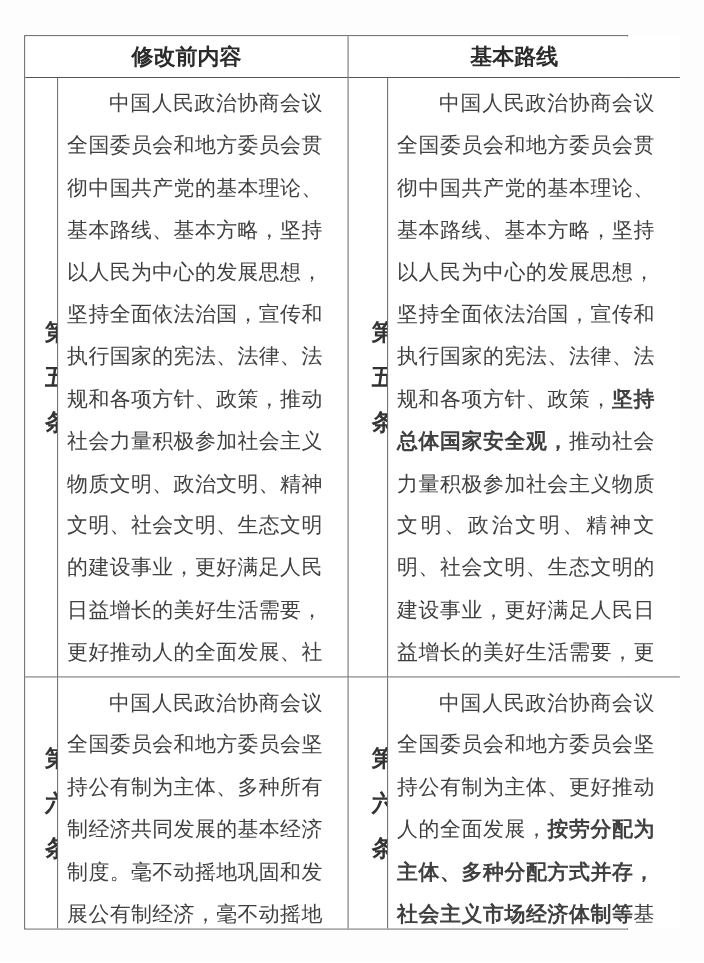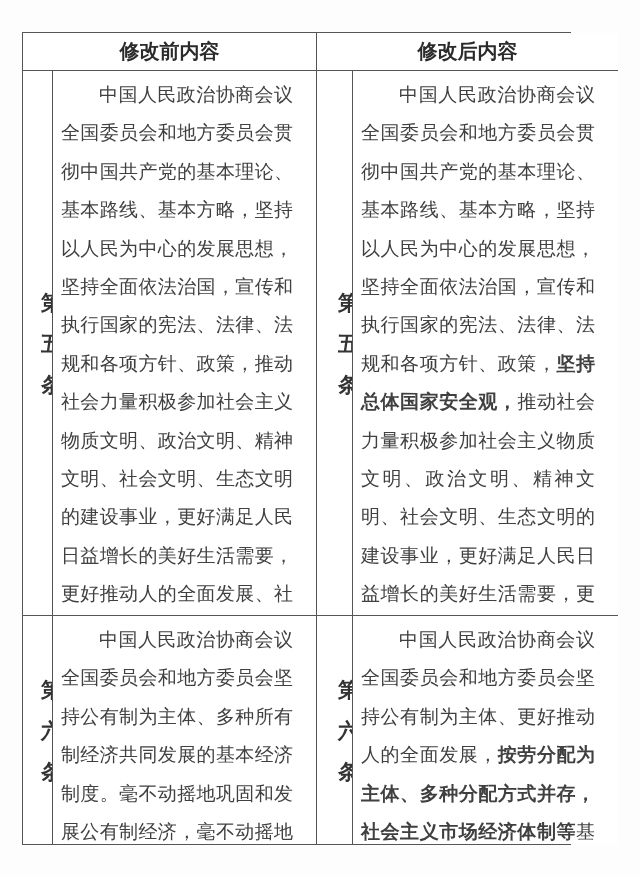--- a/index.html
+++ b/index.html
@@ -83,21 +83,21 @@
     color: #404040;
   }
 </style>
 </head>
 <body>
 
 <div class="page">
   <div class="cmp-table">
 
     <div class="cell header-cell header-before">修改前内容</div>
-    <div class="cell header-cell header-after last-col">修改后内容</div>
+    <div class="cell header-cell header-after last-col">基本路线</div>
 
     <div class="cell article-cell" style="grid-row:2; grid-column:1;">
       <span class="article-label">第五条</span>
     </div>
     <div class="cell text-cell" style="grid-row:2; grid-column:2;">
       <p><span>中国人民政治协商会议全国委员会和地方委员会贯彻中国共产党的基本理论、基本路线、基本方略，坚持以人民为中心的发展思想，坚持全面依法治国，宣传和执行国家的宪法、法律、法规和各项方针、政策，推动社会力量积极参加社会主义物质文明、政治文明、精神文明、社会文明、生态文明的建设事业，更好满足人民日益增长的美好生活需要，更好推动人的全面发展、社会全面进步。</span><span class="seg-bold"></span><span></span></p>
     </div>
     <div class="cell article-cell" style="grid-row:2; grid-column:3;">
       <span class="article-label">第五条</span>
     </div>

